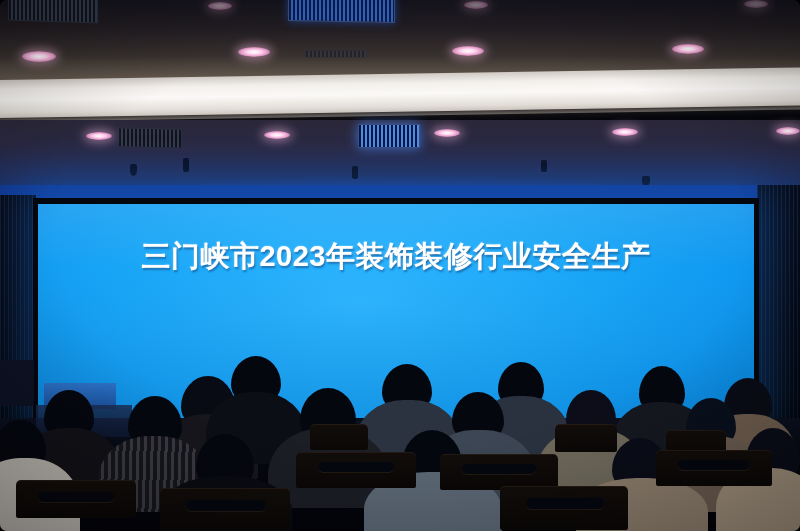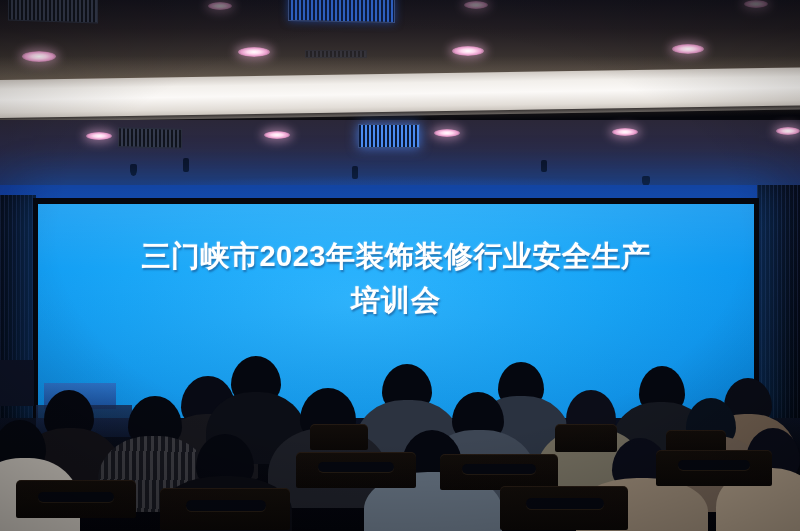--- a/index.html
+++ b/index.html
@@ -3,20 +3,21 @@
 <meta charset="utf-8">
 <style>
   html,body{margin:0;padding:0;background:#000;}
   body{font-family:"Liberation Sans","DejaVu Sans",sans-serif;}
 
   #scene{
     position:relative;
     width:800px;height:531px;
     overflow:hidden;
     background:#05060c;
+    border-radius:7px;
   }
 
   
   .ceiling-upper{
     position:absolute;left:0;top:0;width:800px;height:82px;
     background:
       linear-gradient(180deg,#14131c 0%,#221d22 35%,#3a3330 72%,#4a423c 100%);
   }
   .ceiling-upper::after{
     content:"";position:absolute;left:0;right:0;bottom:0;height:26px;
@@ -198,21 +199,20 @@
   <div class="sil" style="left:642px;top:176px;width:8px;height:10px;border-radius:2px 2px 50% 50%;background:#0a1024;"></div>
 
   <div class="wall"></div>
   <div class="wall-slats-left"></div>
   <div class="wall-slats-right"></div>
 
   <div class="screen-frame"></div>
   <div class="screen">
     <div class="screen-inner">
       <div class="title-line">三门峡市2023年装饰装修行业安全生产</div>
-      <div class="title-line2">培训会</div>
     </div>
   </div>
 
   <div class="stage-dark"></div>
 
   <div class="podium-screen"></div>
   <div class="podium"></div>
   <div class="cable" style="left:60px;top:392px;width:22px;height:34px;"></div>
   <div class="cable" style="left:74px;top:398px;width:26px;height:30px;"></div>
   <div class="sil" style="left:0px;top:360px;width:34px;height:46px;background:#0d1224;"></div>

